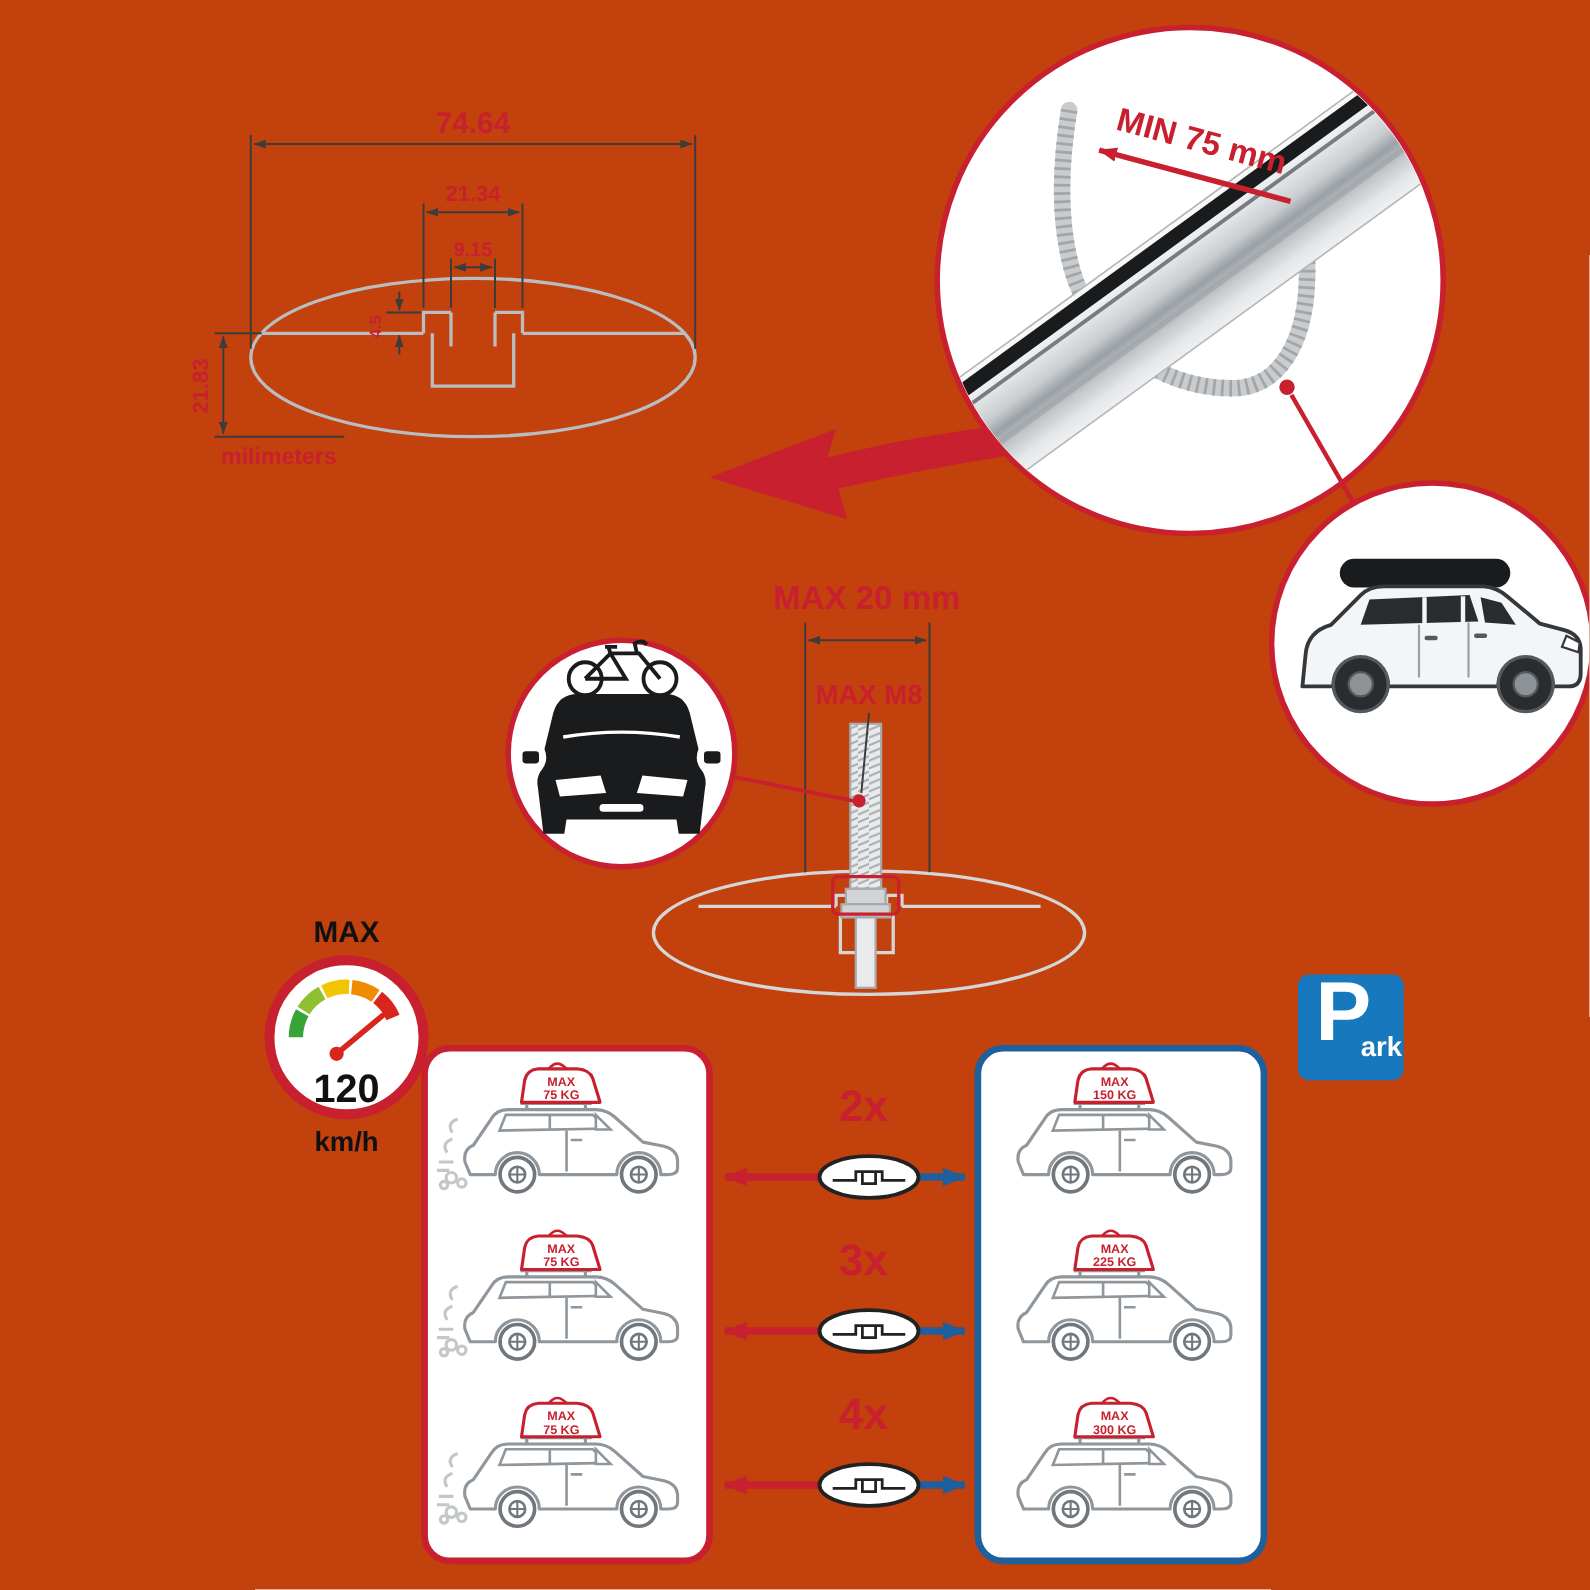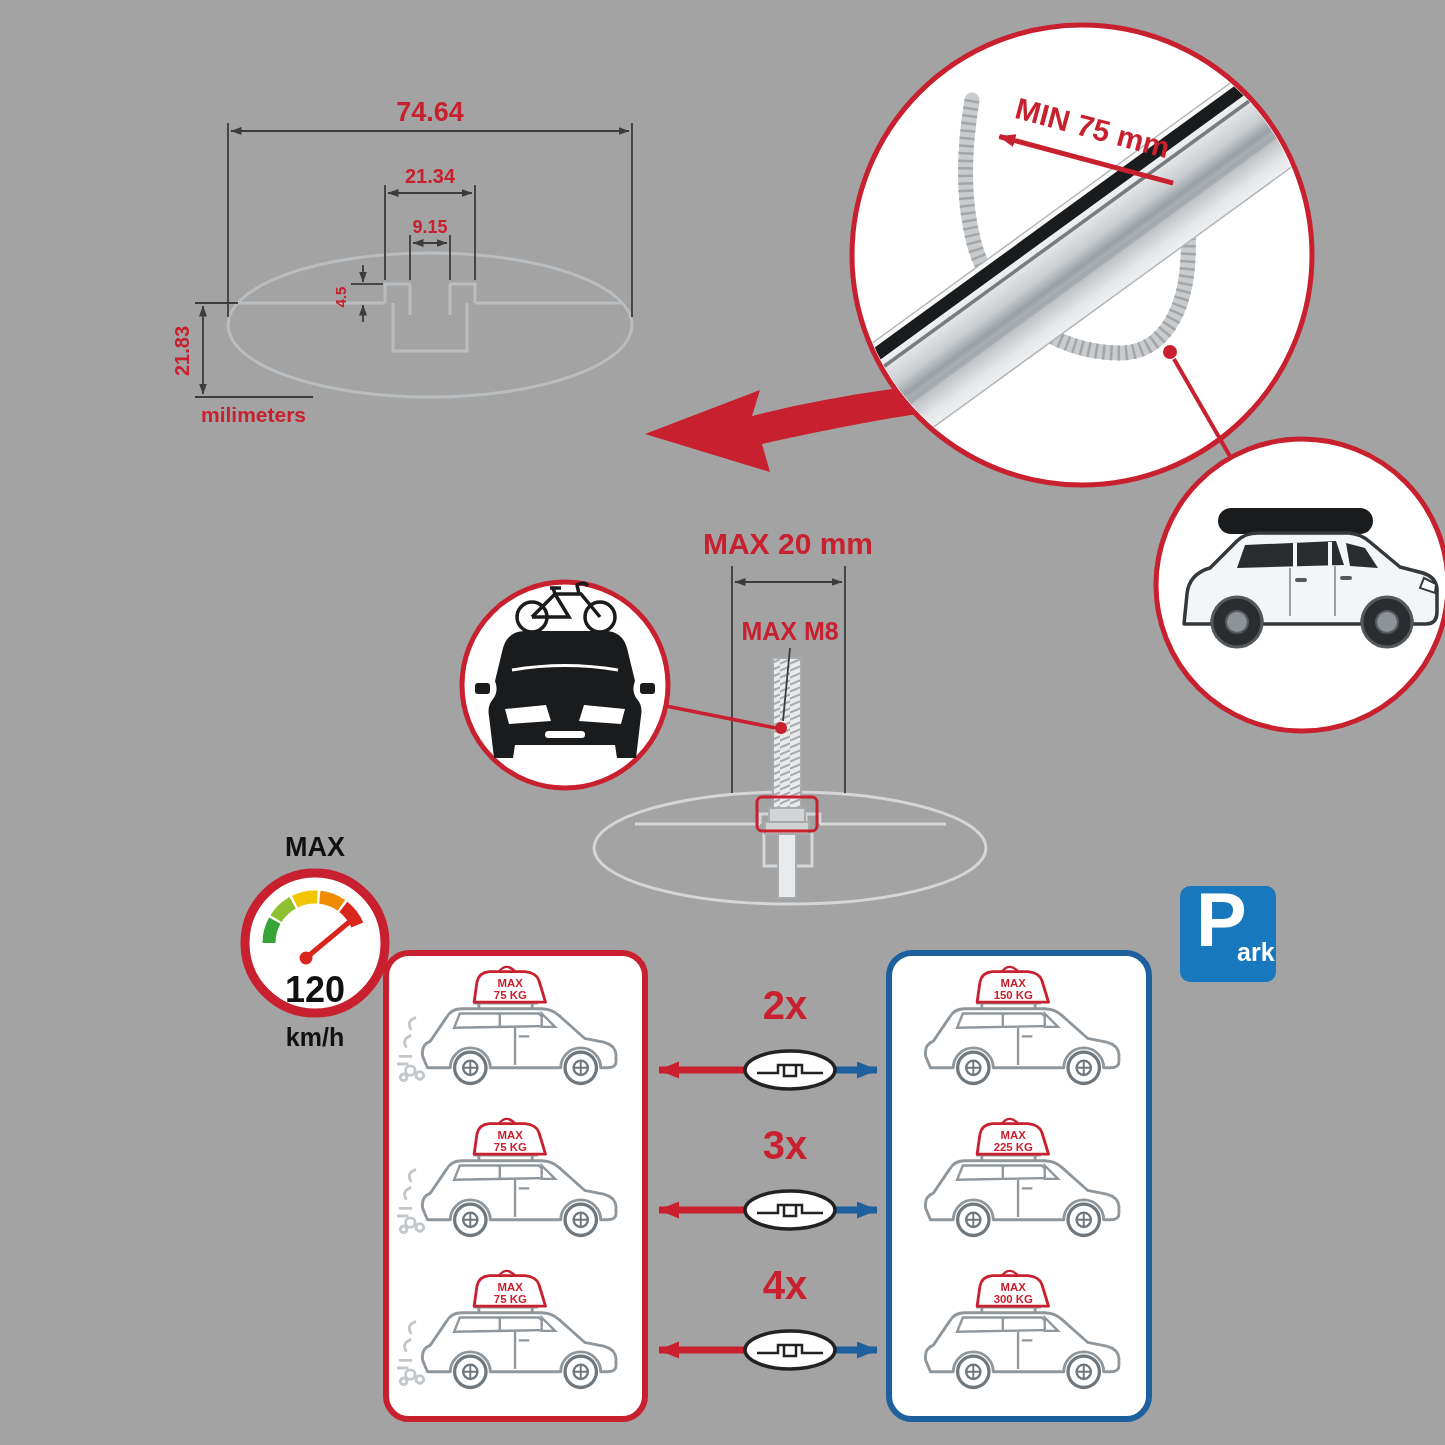--- a/index.html
+++ b/index.html
@@ -1,16 +1,16 @@
 <!DOCTYPE html>
 <html><head>
 <meta charset="utf-8">
 <style>
   html,body{margin:0;padding:0;background:#fff;}
-  #canvas{position:relative;width:1445px;height:1445px;background:#a3a3a3;overflow:hidden;font-family:"Liberation Sans",sans-serif;}
+  #canvas{position:relative;width:1445px;height:1445px;background:#c2410c;overflow:hidden;font-family:"Liberation Sans",sans-serif;}
   .abs{position:absolute;}
   svg text{font-family:"Liberation Sans",sans-serif;font-weight:bold;}
   .panel{position:absolute;background:#fff;border-radius:26px;display:flex;flex-direction:column;justify-content:space-evenly;align-items:center;box-sizing:border-box;}
   #left-panel{left:383px;top:950px;width:265px;height:472px;border:6px solid #c8202e;}
   #right-panel{left:886px;top:950px;width:266px;height:472px;border:6px solid #1e5f9e;}
   .car{width:238px;height:148px;display:block;}
   #park-sign{position:absolute;left:1180px;top:886px;width:96px;height:96px;background:#1778bd;border-radius:10px;color:#fff;}
   #park-sign .p{position:absolute;left:16px;top:-8px;font-size:76px;font-weight:bold;line-height:1.1;}
   #park-sign .ark{position:absolute;left:57px;top:52px;font-size:25px;font-weight:bold;}
 </style>

